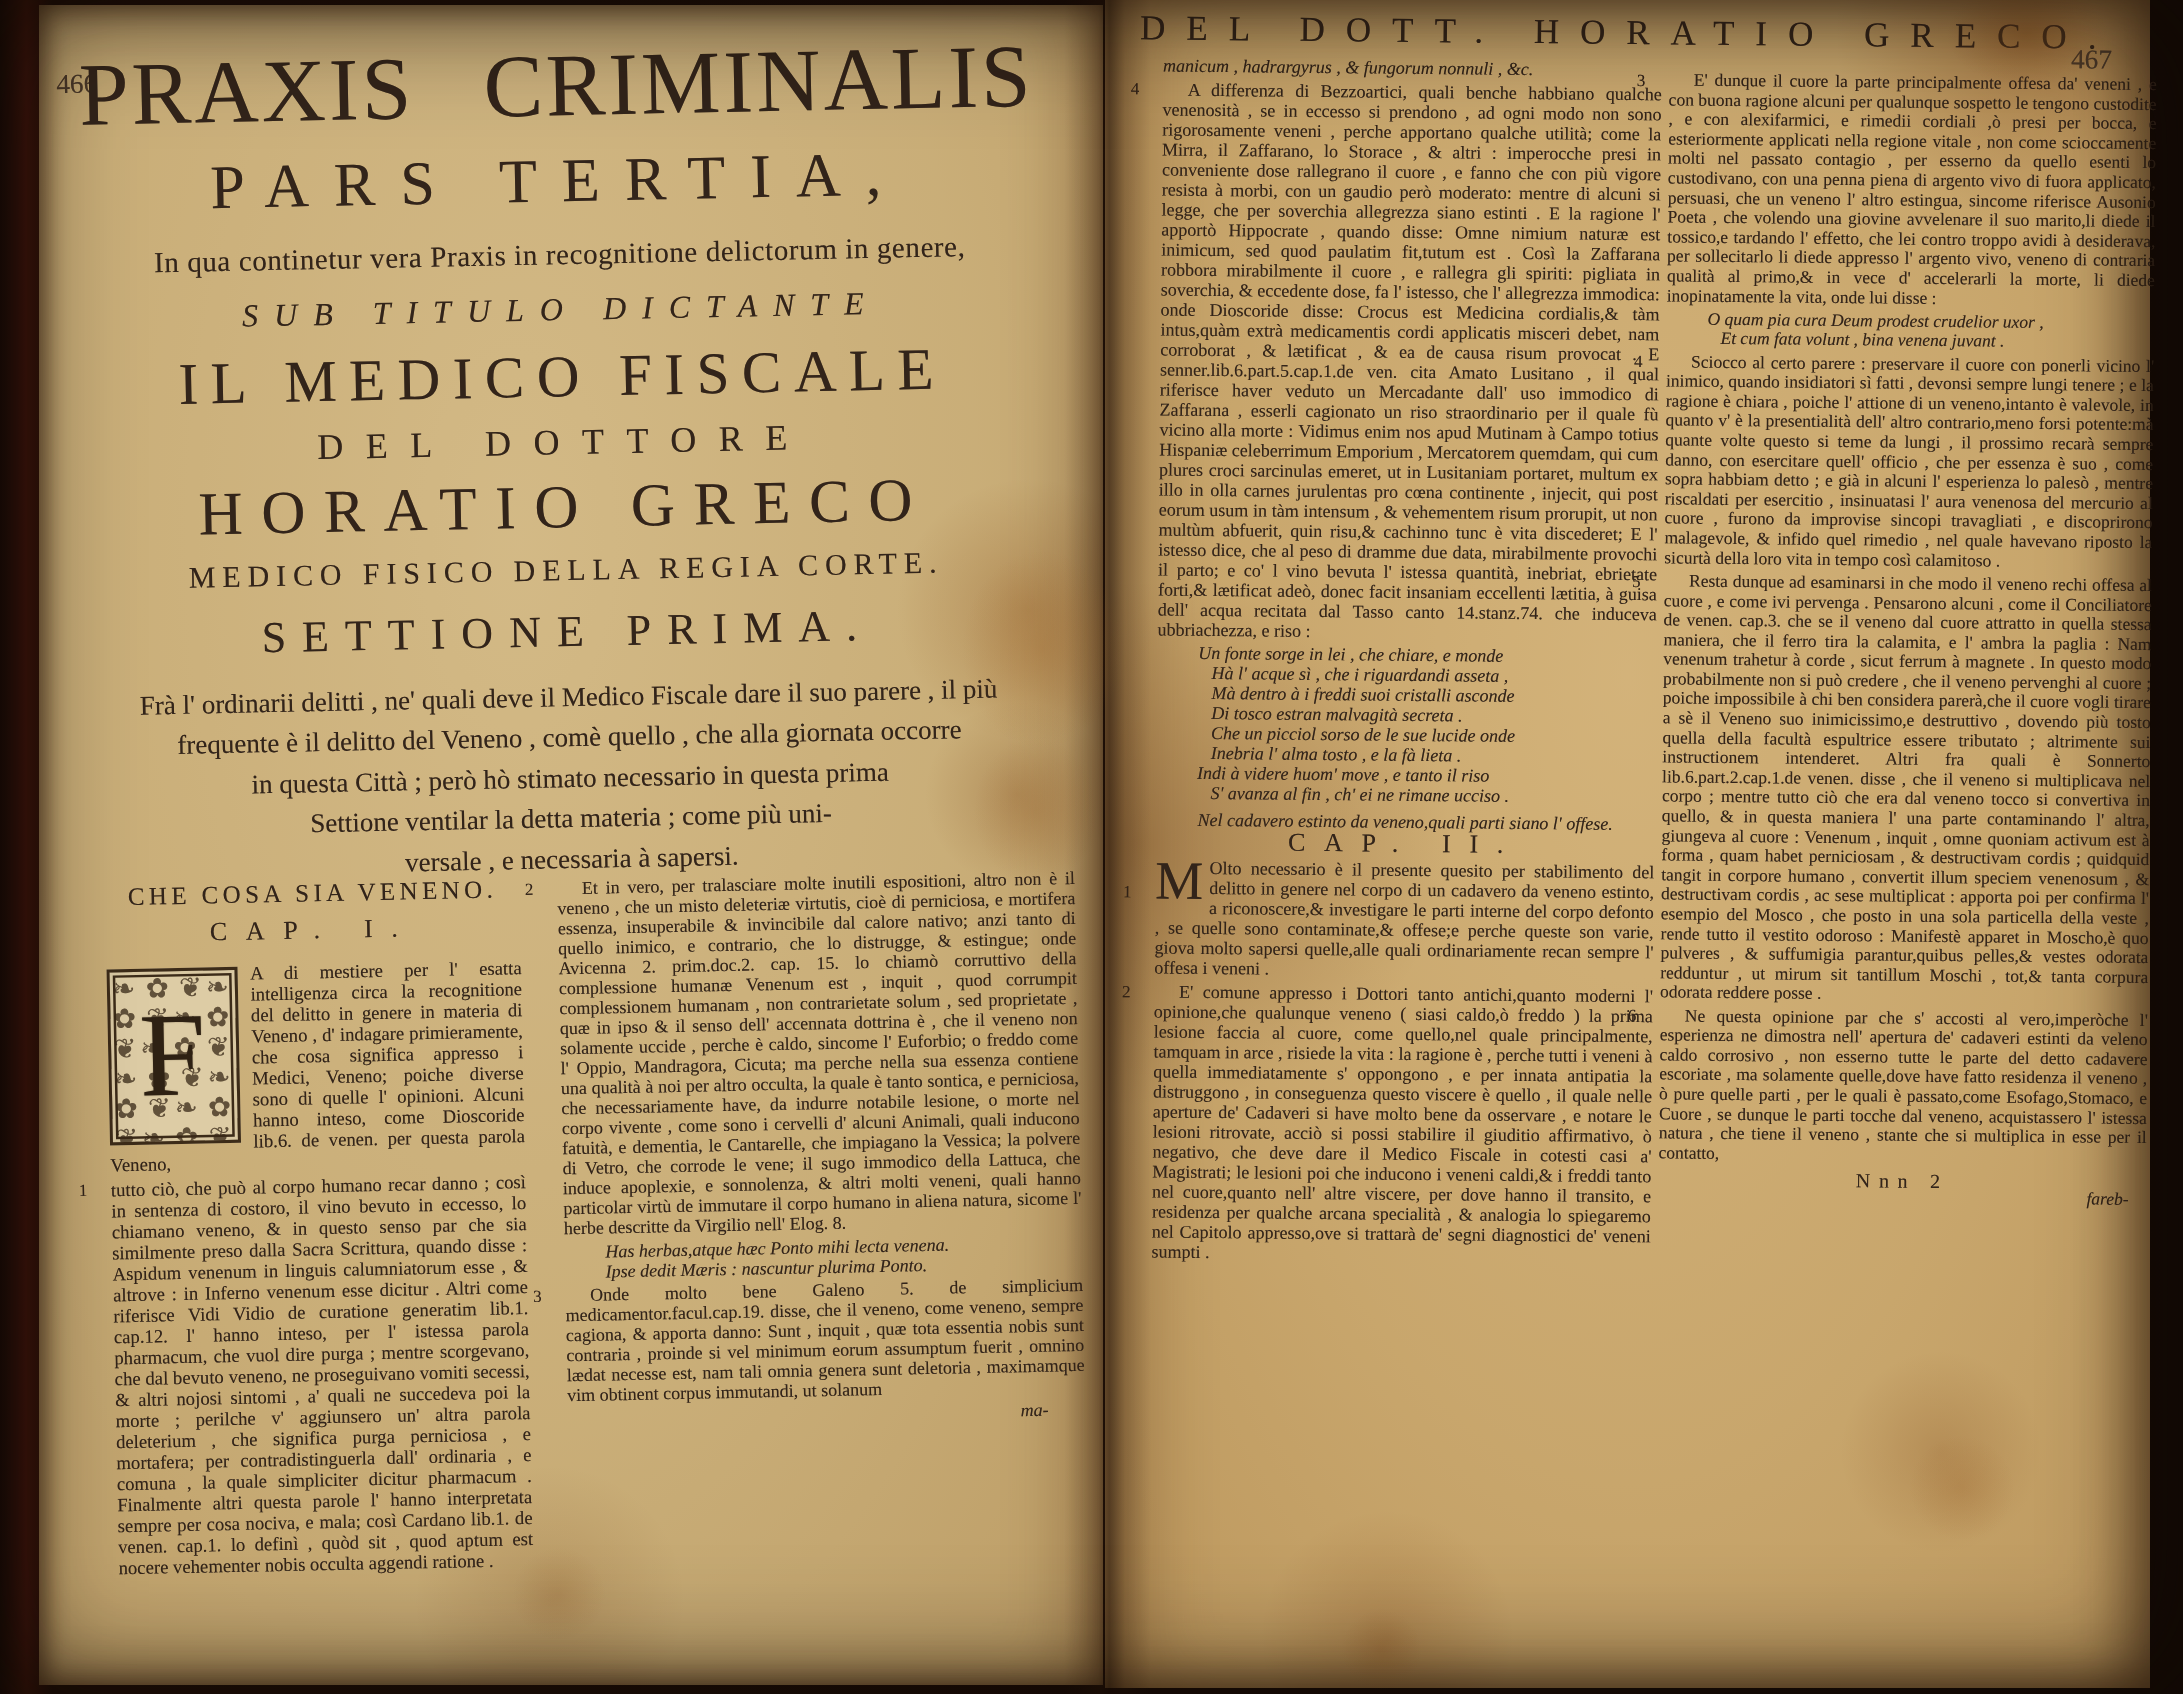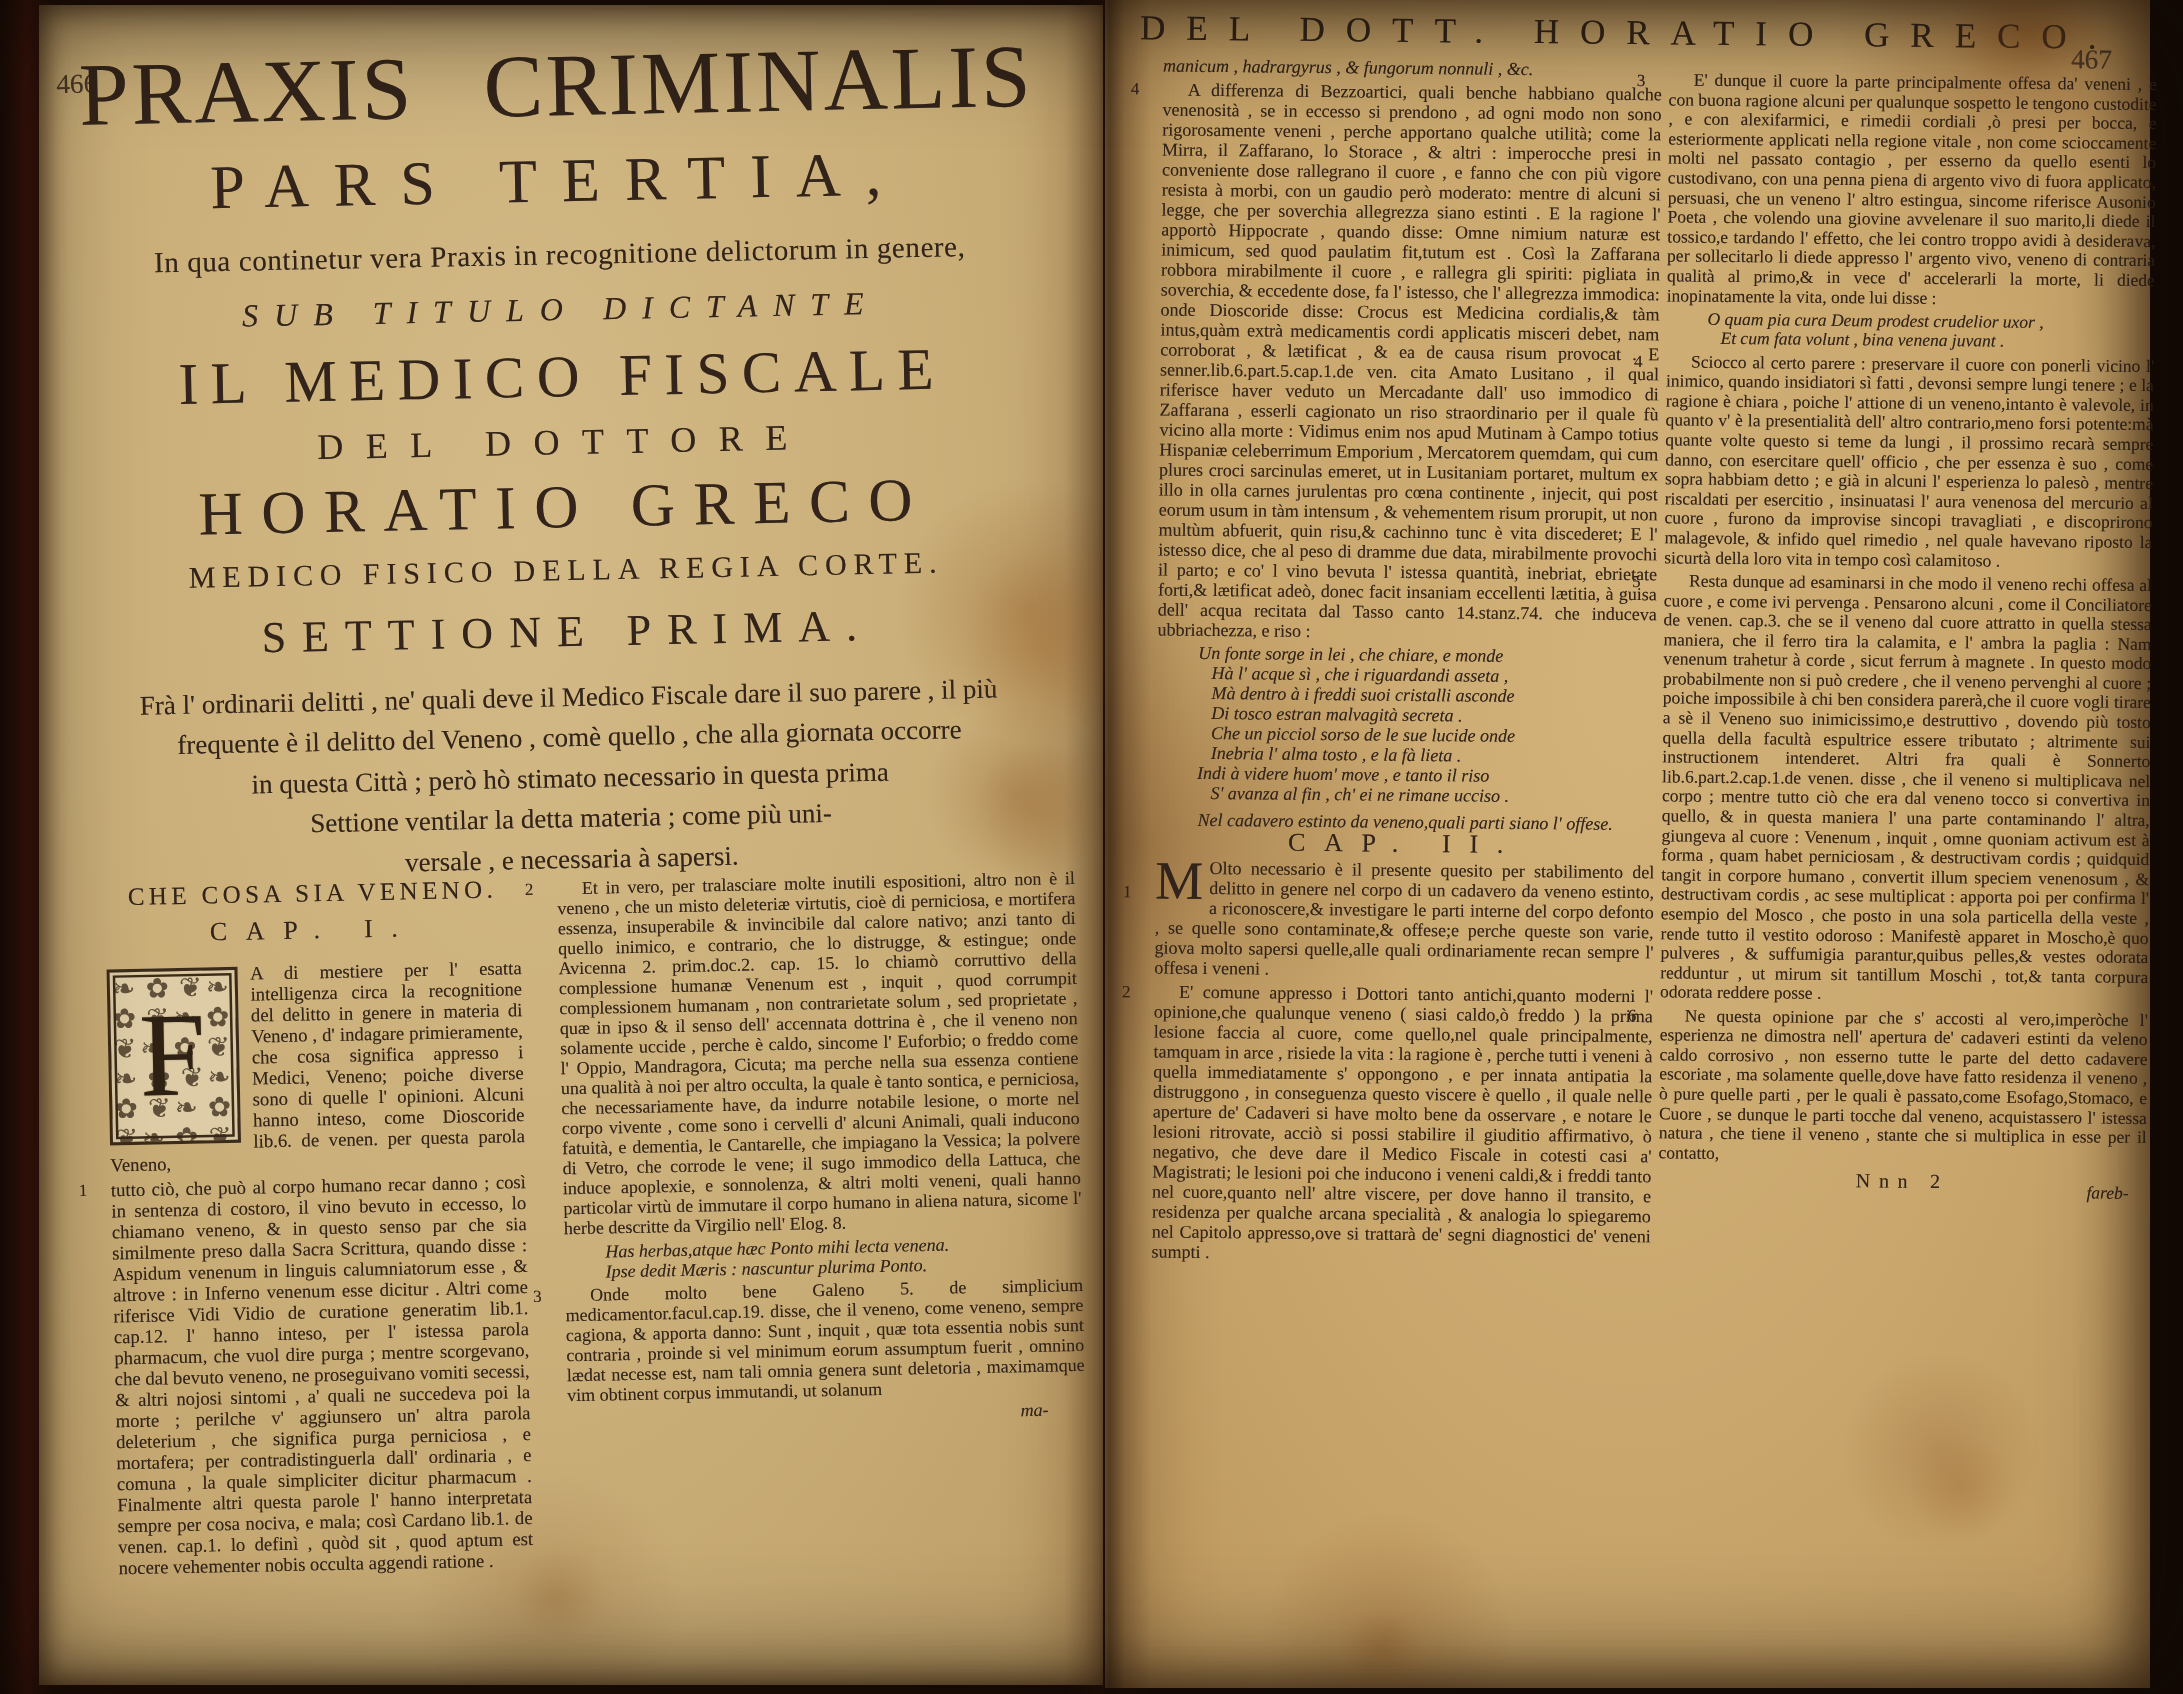--- a/index.html
+++ b/index.html
@@ -59,21 +59,21 @@
   .ch-cap   { text-align:center; font-size:26px; letter-spacing:18.7px; margin:0 0 21px 0; }
   .ch-sub   { text-align:center; font-style:italic; margin:6.2px 0 2.5px 0; }
   .para { position:relative; margin:0 0 3.7px 0; }
   .indent { text-indent:25px; }
   .mnum { position:absolute; left:-32px; top:0.6px; font-size:17px; text-indent:0; }
   .verse { white-space:pre-wrap; font-style:italic; text-align:left; padding-left:41px; margin:1.2px 0 3.7px 0; }
   .ital { font-style:italic; }
   .catchline { text-align:right; padding-right:37px; margin-top:2.5px; }
   .sigline { position:relative; margin-top:6.2px; }
   .signature { display:block; text-align:center; letter-spacing:8.7px; font-size:20px; }
-  .catchword-abs { position:absolute; right:17.5px; top:10px; }
+  .catchword-abs { position:absolute; right:17.5px; top:16px; }
 
   .woodcut { float:left; width:125px; height:170px; margin:3.7px 12.5px 2.5px 0; border:3.1px solid #3c2b18;
     box-shadow: inset 0 0 0 3.1px #d9c8a2, inset 0 0 0 5.6px #3c2b18; background:#ddcca5; position:relative; overflow:hidden; }
   .woodcut::before { content:"❧✿❦❧✿❦❧✿❦❧✿❦❧✿❦❧✿❦❧✿❦❧✿❦❧✿❦❧✿❦❧✿❦❧✿"; position:absolute; inset:2.5px;
     font-size:27.4px; line-height:30px; letter-spacing:3.7px; color:rgba(58,41,22,.55); word-break:break-all; }
   .woodcut .letter { position:absolute; left:50%; top:50%; transform:translate(-52%,-54%);
     font-size:119px; color:#2e2113; text-shadow:0 0 1.2px rgba(46,33,19,.6); }
   .dropcap-m { float:left; font-size:54px; line-height:40px; padding:2.5px 6.2px 0 0; }
 
   .r-header { position:absolute; left:0; right:0; top:12.5px; text-align:center; font-size:35px; letter-spacing:21px; }

